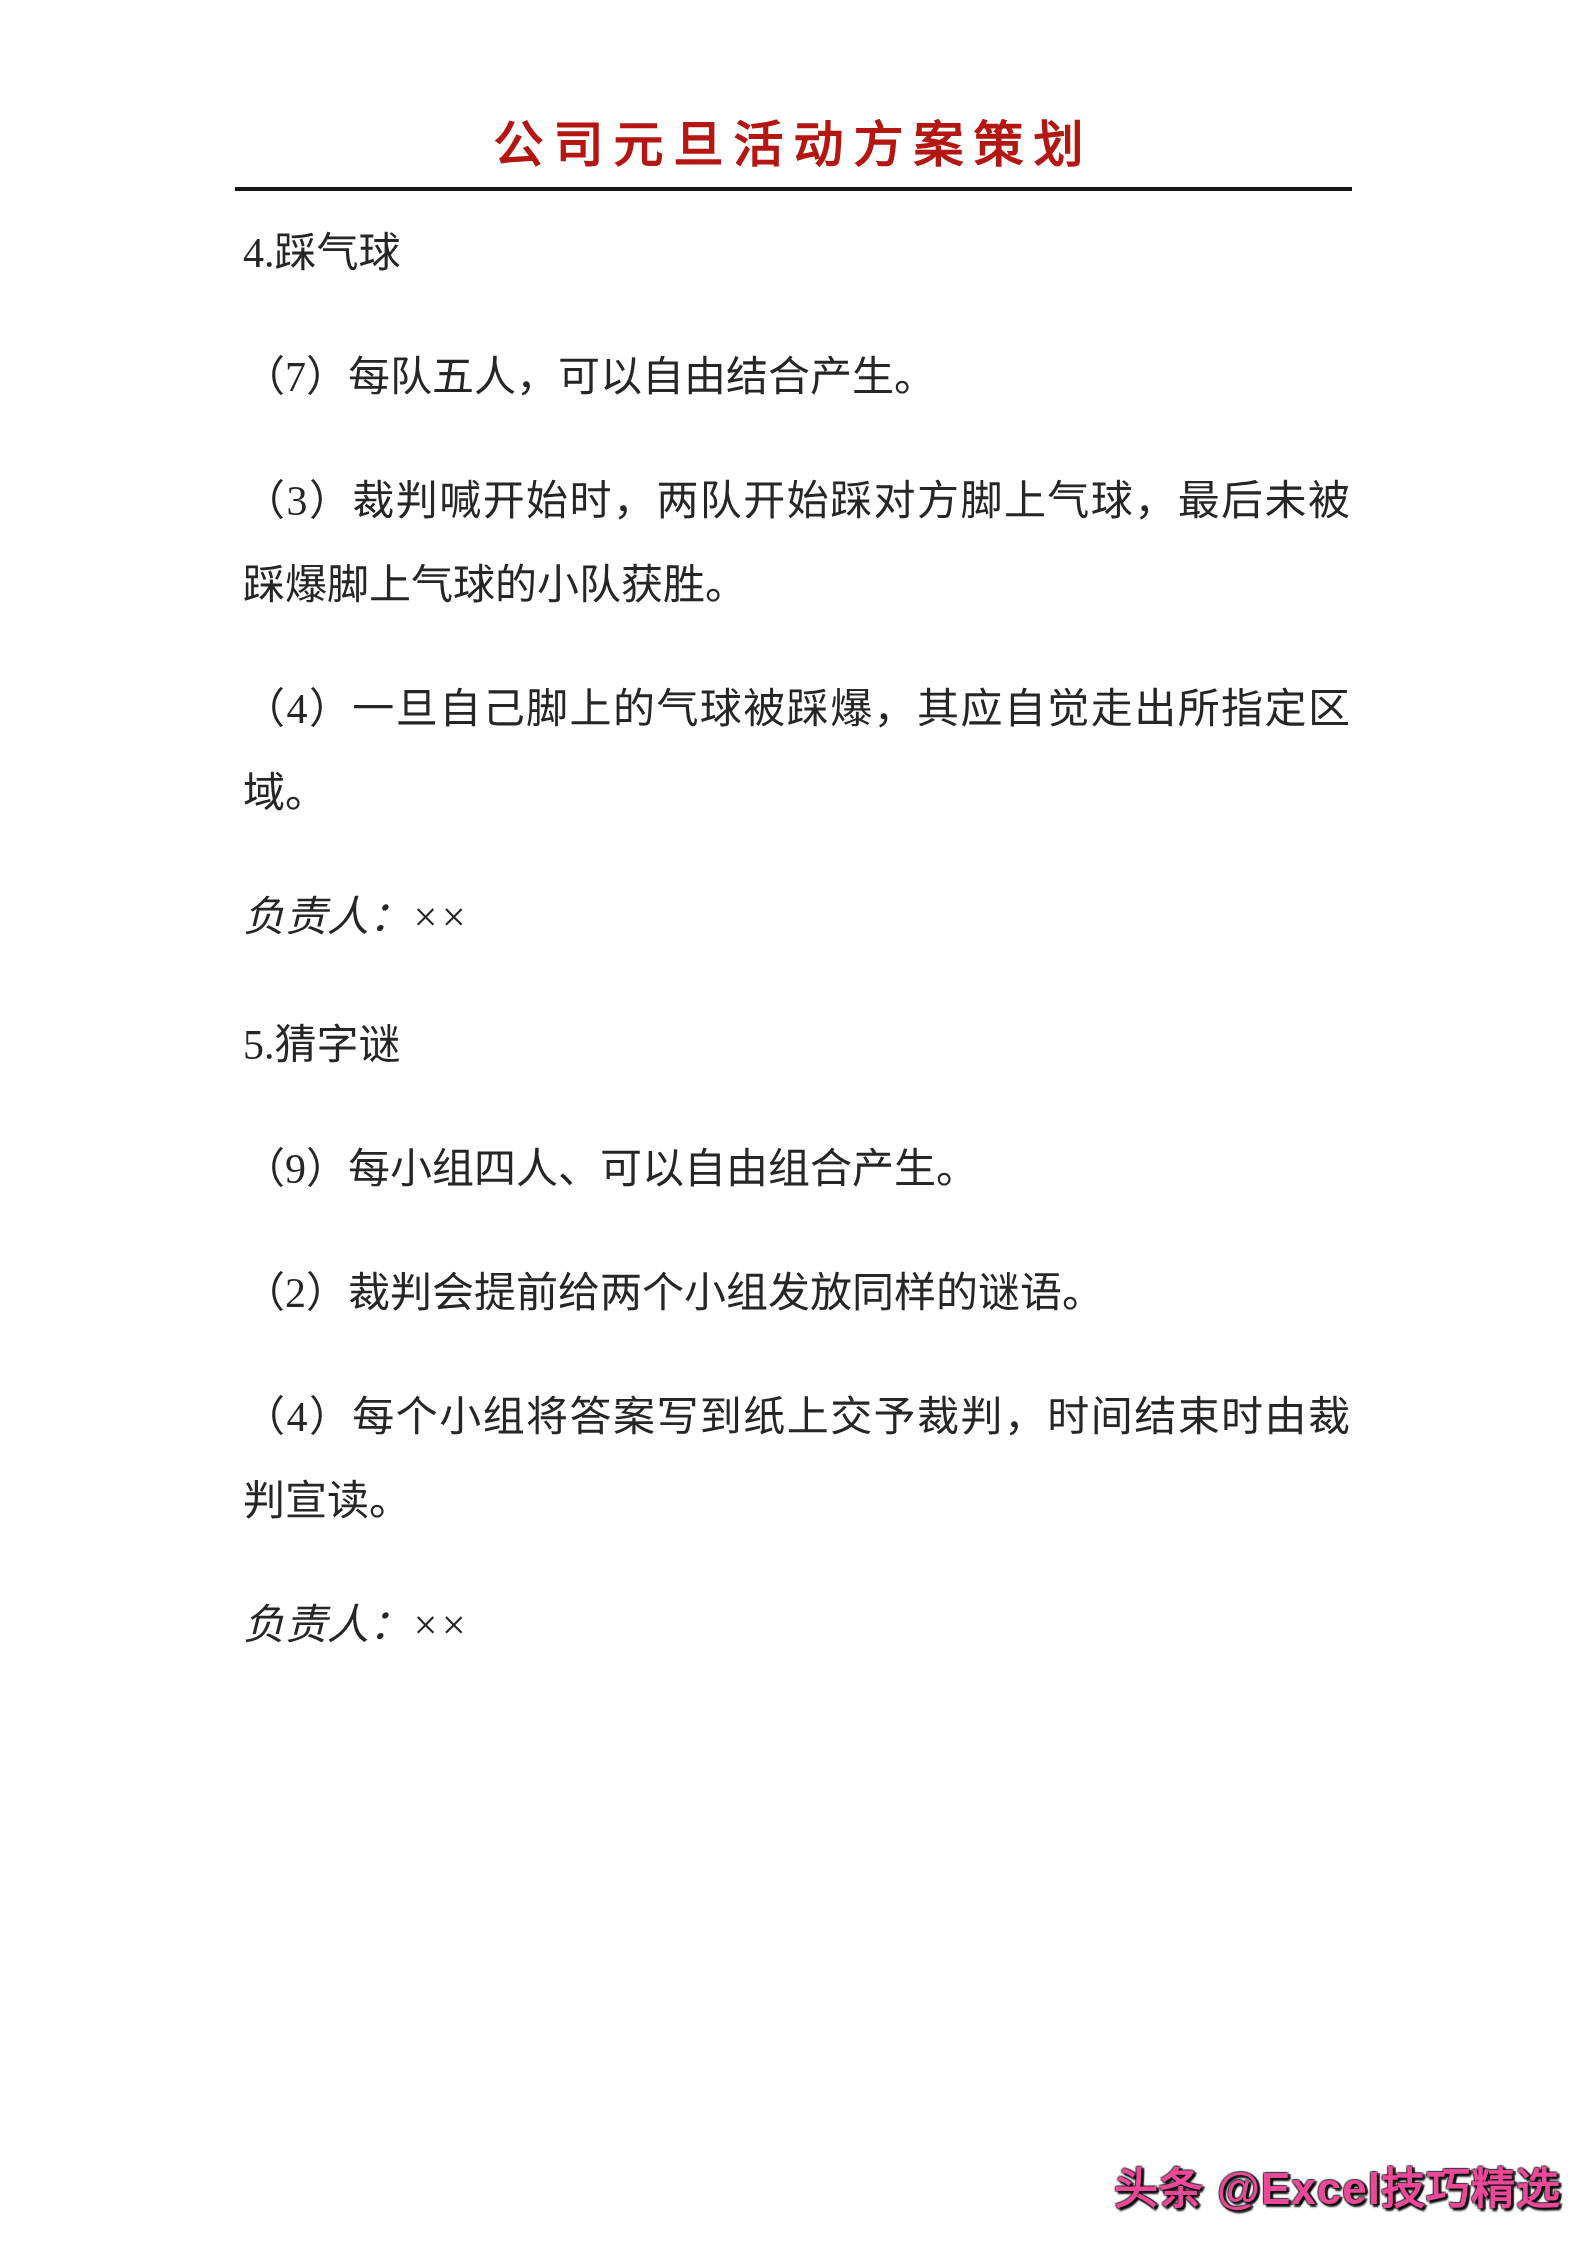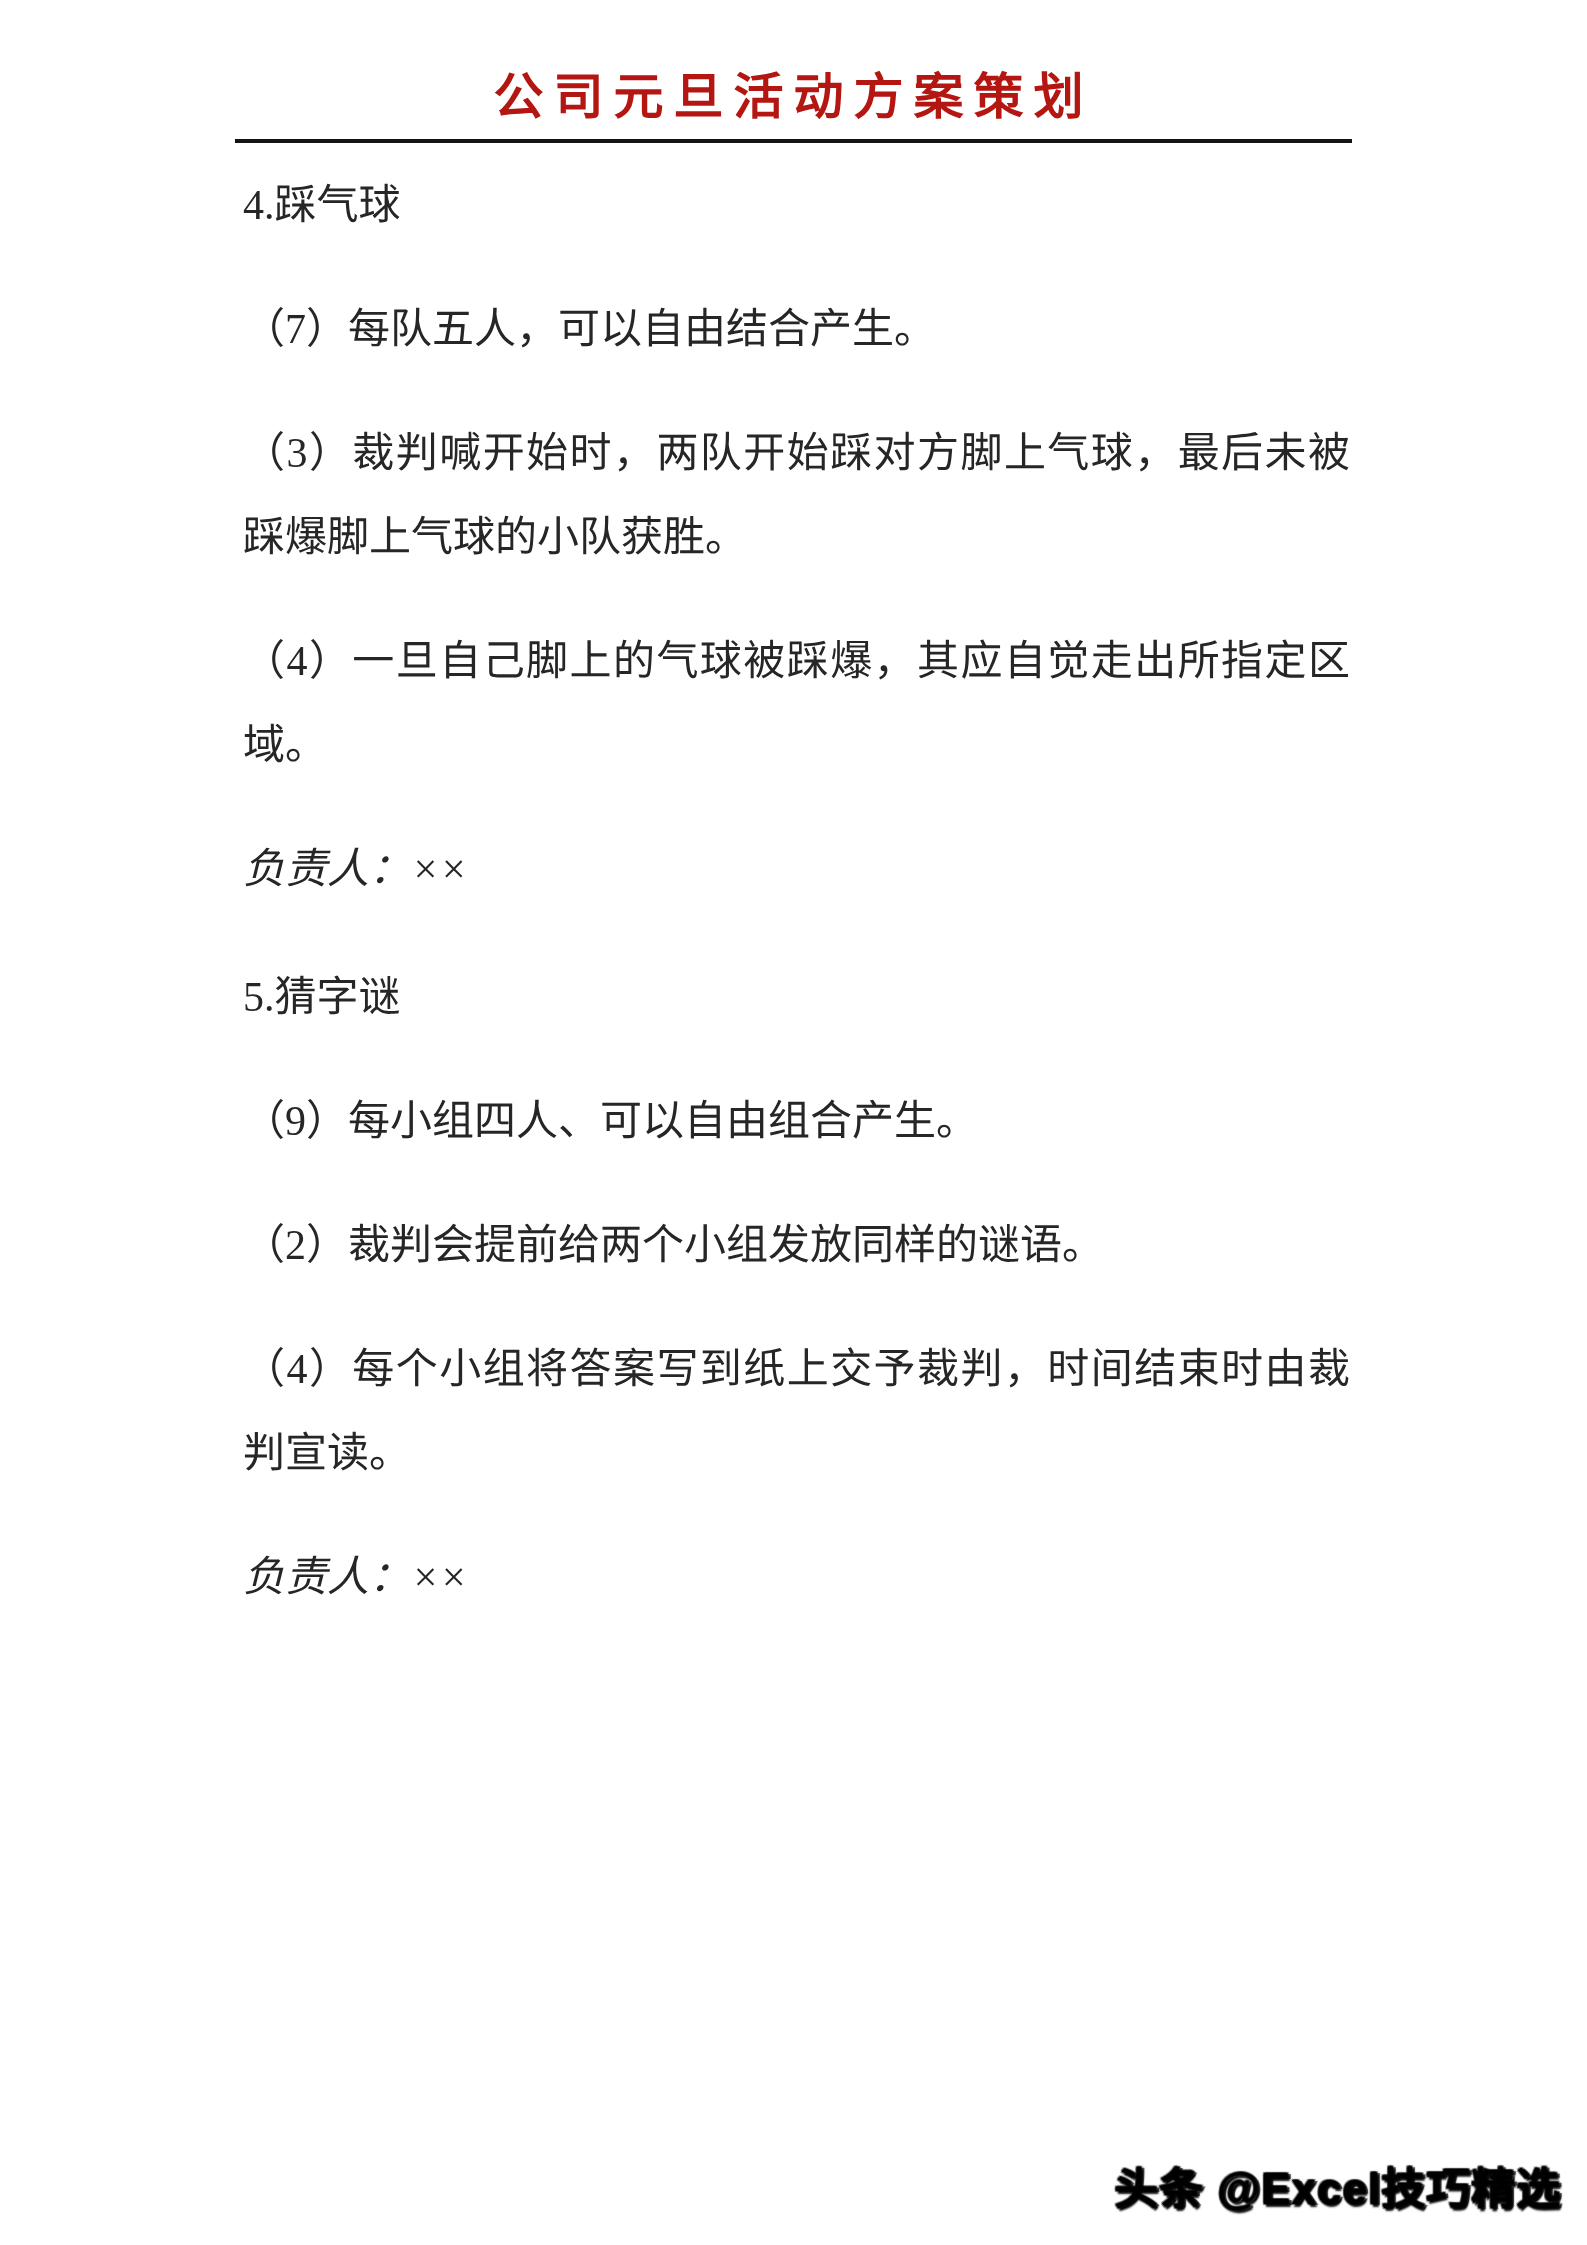--- a/index.html
+++ b/index.html
@@ -7,21 +7,21 @@
     width: 1587px;
     height: 2245px;
     position: relative;
     background: #ffffff;
     font-family: "Liberation Serif", "DejaVu Serif", serif;
     color: #262626;
     overflow: hidden;
   }
 
   
-  .title-block { padding-top: 70px; text-align: center; }
+  .title-block { padding-top: 118px; text-align: center; }
   .doc-title {
     margin: 0;
     font-size: 50px;
     line-height: 1.1;
     font-weight: bold;
     letter-spacing: 10px;
     color: #b41612;
   }
   .title-rule {
     width: 1117px;
@@ -44,21 +44,21 @@
 
   
   .watermark {
     position: absolute;
     right: 26px;
     bottom: 28px;
     font-family: "Liberation Sans", "DejaVu Sans", sans-serif;
     font-weight: bold;
     font-size: 44px;
     letter-spacing: 1px;
-    color: #000000;
+    color: #ec4899;
     text-shadow:
       2px 3px 2px rgba(0,0,0,0.92),
       -1px -1px 1px rgba(0,0,0,0.55),
       1px -1px 1px rgba(0,0,0,0.55),
       -1px 1px 1px rgba(0,0,0,0.55),
       3px 1px 1px rgba(0,0,0,0.75);
     white-space: nowrap;
   }
 </style>
 </head>

